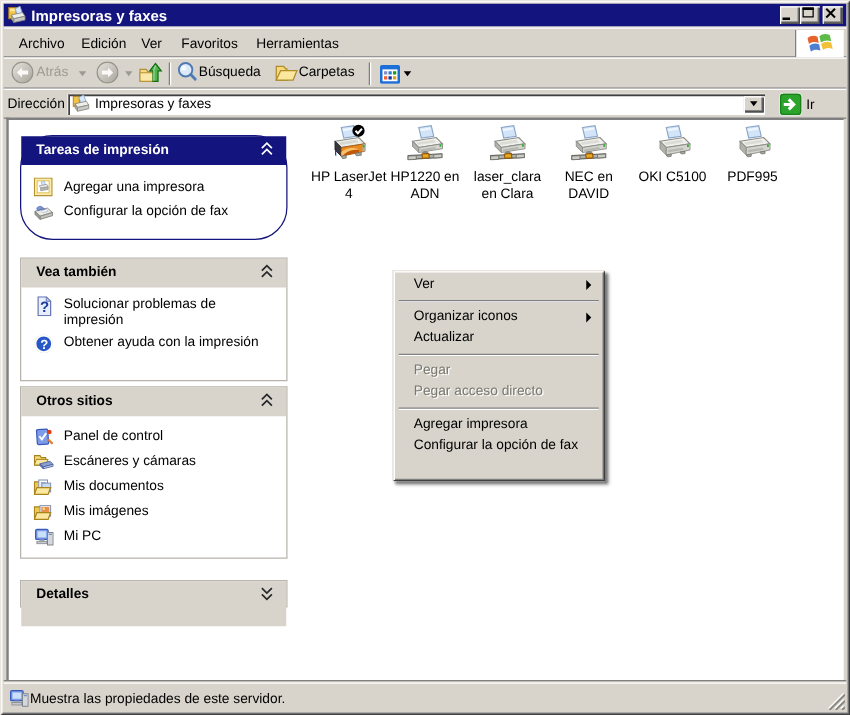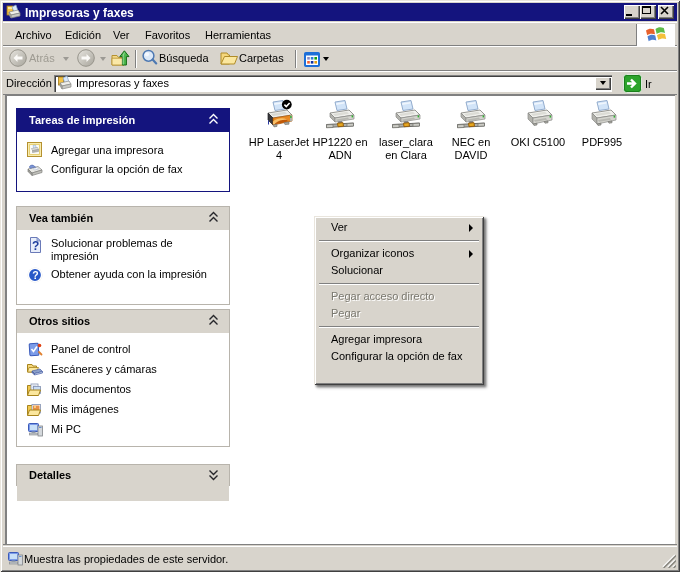--- a/index.html
+++ b/index.html
@@ -174,21 +174,21 @@
   <svg class="abs" style="left:620px;top:2px;" width="19" height="19" viewBox="0 0 19 19">
     <rect x="0.5" y="0.5" width="18" height="18" rx="3" fill="#2CA42C" stroke="#DDE9DD" stroke-width="1"></rect>
     <rect x="1.5" y="1.5" width="16" height="16" rx="2.5" fill="none" stroke="#1B7F1B" stroke-width="1"></rect>
     <path d="M4,9.5 L11,9.5 M8,5.5 L12,9.5 L8,13.5" stroke="#FFFFFF" stroke-width="2.4" fill="none"></path>
   </svg>
   <span class="abs" style="left:642px; top:6px;">Ir</span>
 </div>
 
 <div class="abs content"></div>
 
-<div class="abs pane pblue" style="top:108px; height:84px;">
+<div class="abs pane pblue" style="top:108px; height:84px;border-radius:26px;">
   <div class="phead">Tareas de impresión
     <svg class="chev" width="11" height="12" viewBox="0 0 11 12">
         <path d="M1.5,5.5 L5.5,1.5 L9.5,5.5 M1.5,10.5 L5.5,6.5 L9.5,10.5" fill="none" stroke="#fff" stroke-width="1.35"></path>
       </svg>
   </div>
 </div>
 <svg class="abs" style="left:27px;top:142px;" width="16" height="16" viewBox="0 0 16 16">
   <rect x="0.5" y="0.5" width="14" height="14" fill="#F2DC86" stroke="#B5912F"></rect>
   <rect x="1.5" y="1.5" width="12" height="12" fill="none" stroke="#F8ECB0"></rect>
   <rect x="2.8" y="2.8" width="9.4" height="9.4" fill="#FDFDFB" stroke="#D8B848" stroke-width="0.5"></rect>
@@ -376,24 +376,24 @@
   <rect x="27.6" y="17.6" width="1.5" height="2" fill="#30B030"></rect>
   <polygon points="11,26 15,25.2 15,27 12,27.5" fill="#A8A8A2" stroke="#70706C" stroke-width="0.6"></polygon>
   <polygon points="22,23.6 26,23 26,24.8 23,25.2" fill="#A8A8A2" stroke="#70706C" stroke-width="0.6"></polygon>
 </svg>
 <div class="abs ilabel" style="left:557px;top:136px;">PDF995</div>
 
 <div class="cmenu">
   <div class="mrow">Ver<div class="tri-r" style="right:8px;top:4.5px;"></div></div>
   <div class="msep"></div>
   <div class="mrow">Organizar iconos<div class="tri-r" style="right:8px;top:4.5px;"></div></div>
-  <div class="mrow">Solucionar</div>
+  <div class="mrow">Actualizar</div>
   <div class="msep"></div>
+  <div class="mrow dis">Pegar</div>
   <div class="mrow dis">Pegar acceso directo</div>
-  <div class="mrow dis">Pegar</div>
   <div class="msep"></div>
   <div class="mrow">Agregar impresora</div>
   <div class="mrow">Configurar la opción de fax</div>
 </div>
 
 <div class="abs statline"></div>
 <div class="abs status">
   <svg class="abs" style="left:4px;top:4px;" width="16" height="16" viewBox="0 0 16 16">
     <rect x="1.5" y="1.5" width="10" height="8" rx="1" fill="#7C9CE8" stroke="#3A5ABA" stroke-width="1"></rect>
     <rect x="3" y="3" width="7" height="5" fill="#C8E0F8"></rect>

